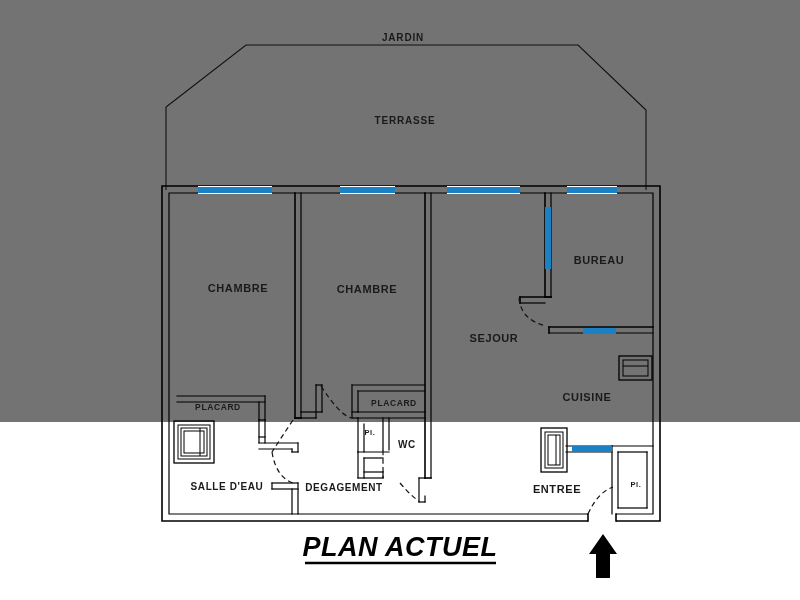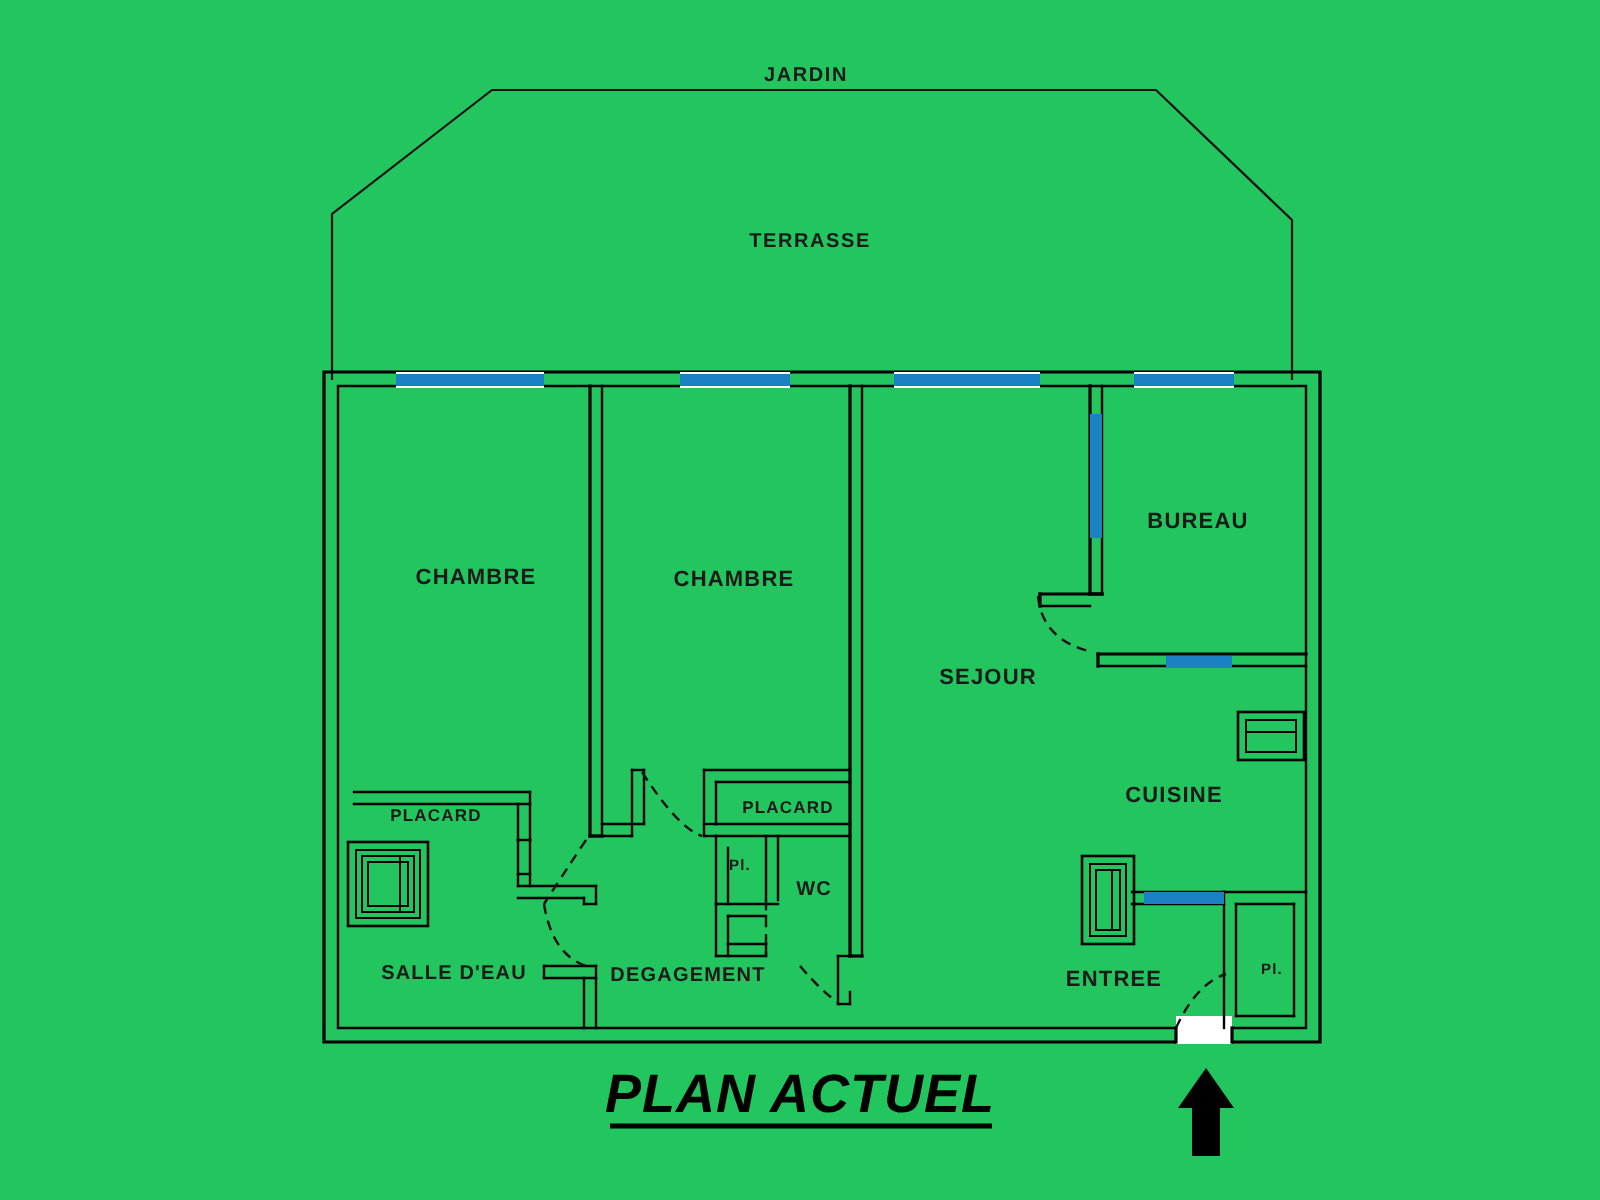--- a/index.html
+++ b/index.html
@@ -10,22 +10,22 @@
   }
   body {
     width: 800px;
     height: 600px;
     overflow: hidden;
     font-family: "Liberation Sans", sans-serif;
   }
   #plan-root {
     position: relative;
     width: 800px;
-    height: 600px;
-    background: #22c55e;
+    height: 422px;
+    background: #737373;
   }
   #floorplan-svg {
     display: block;
     width: 800px;
     height: 600px;
   }
   .room-label {
     font-family: "Liberation Sans", sans-serif;
     font-weight: bold;
     fill: #1a1a1a;

